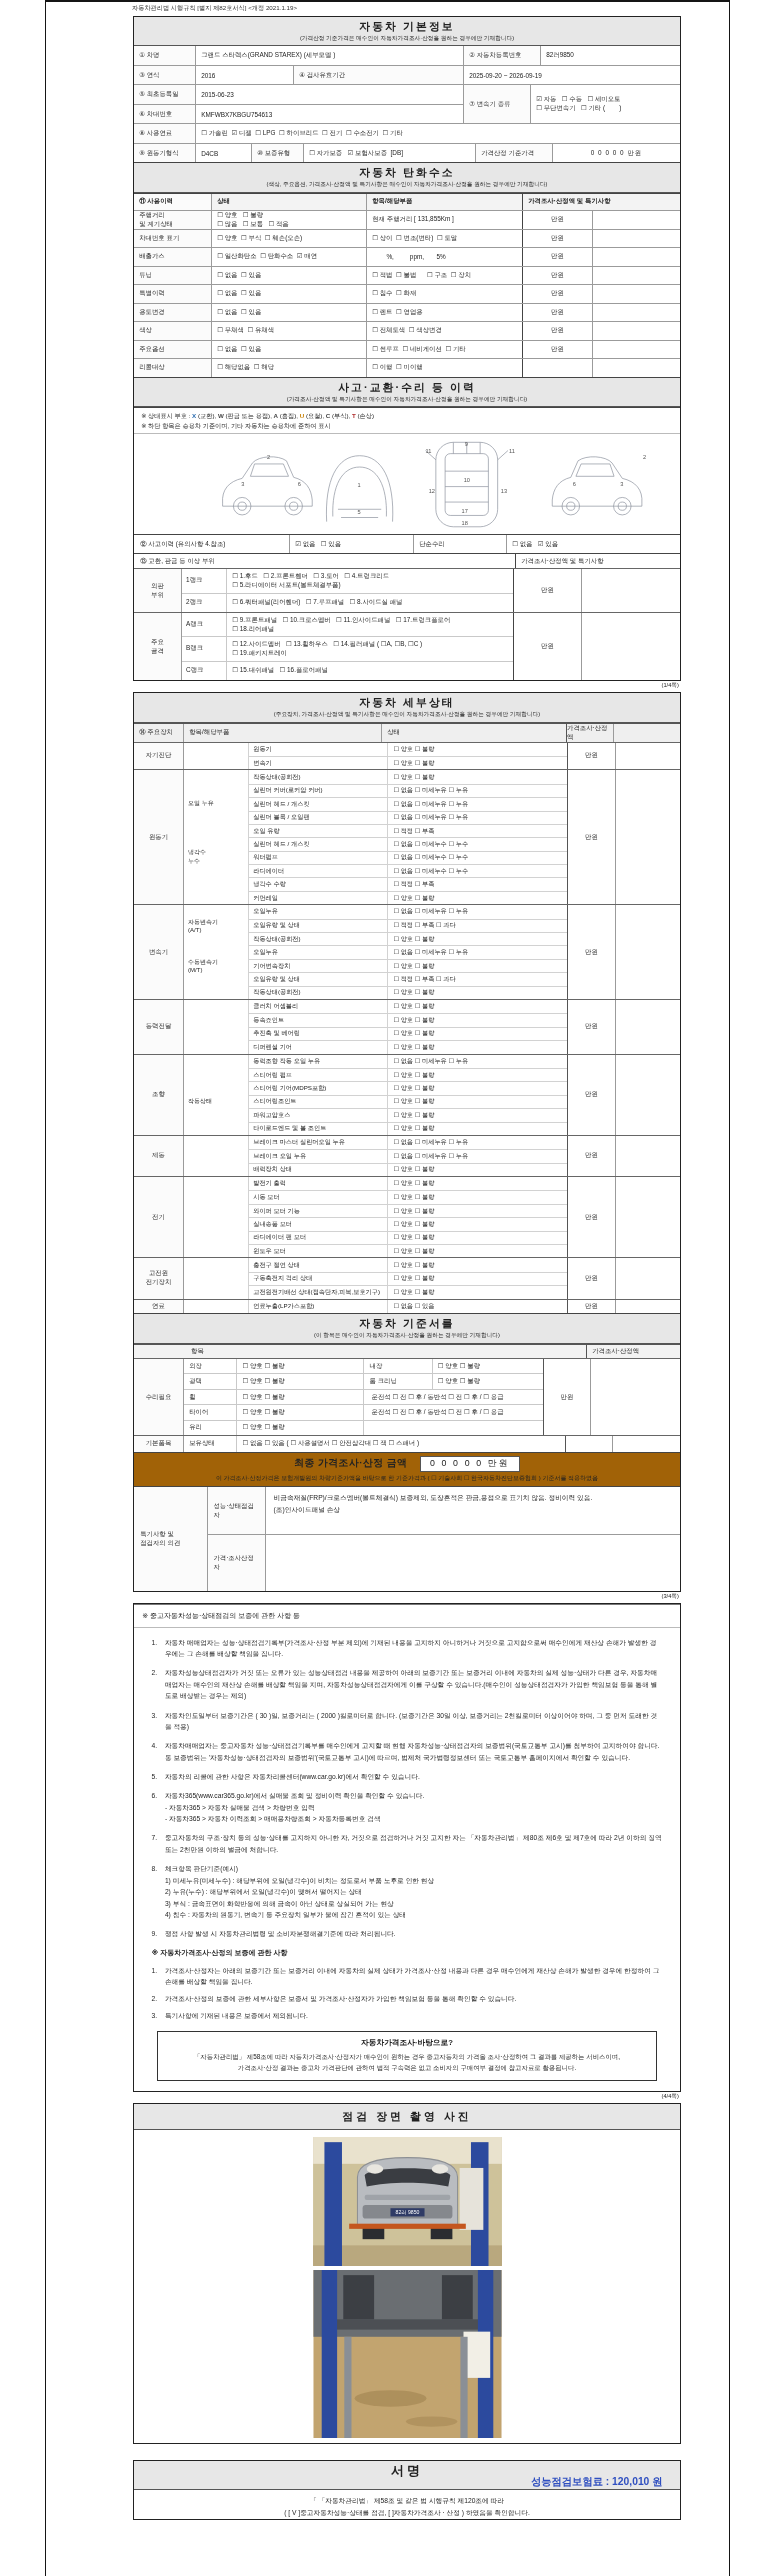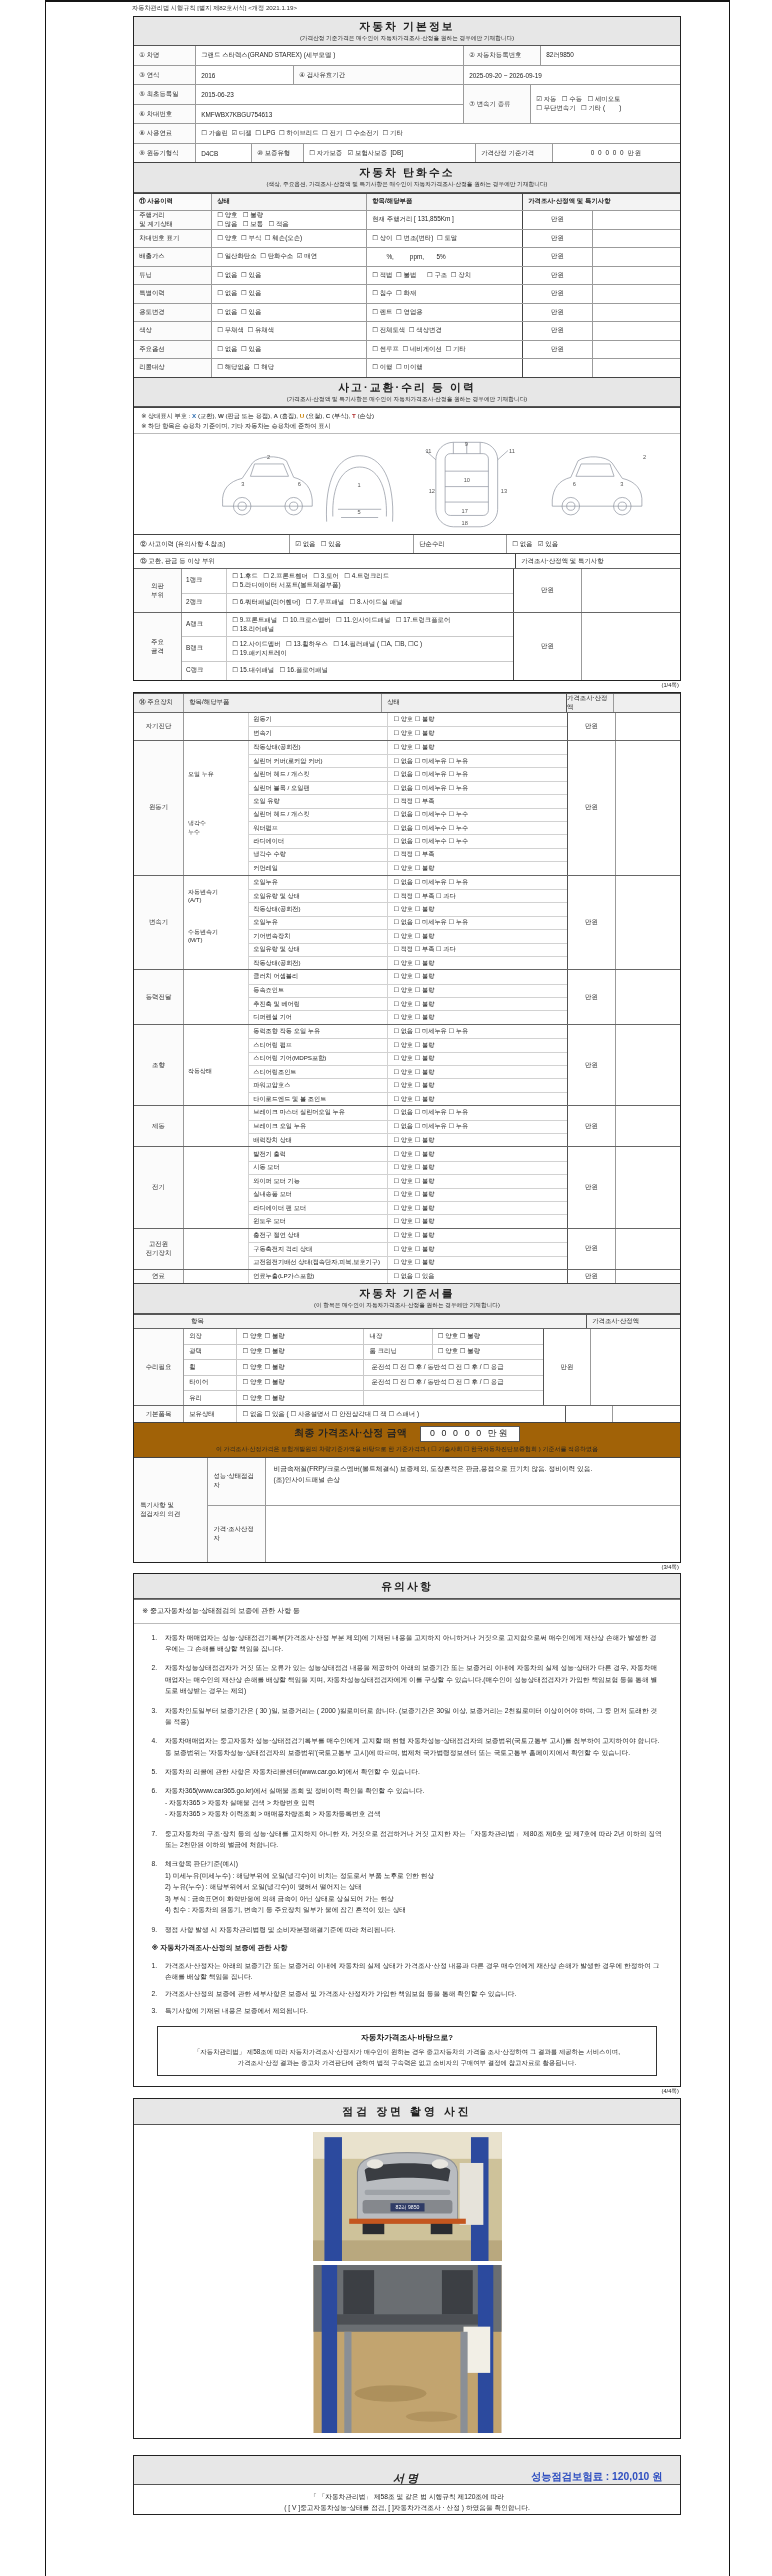--- a/index.html
+++ b/index.html
@@ -109,21 +109,21 @@
   .n-num{width:13.4px;flex:none;}
   .n-txt{flex:1;white-space:pre-line;}
   .n-sec2{font-size:7px;margin:3.1px 0 7.2px 0;font-weight:bold;}
   .infobox{border:0.8px solid #333;margin:9.3px 5.2px 3.1px 5.2px;padding:6.2px 8.2px;text-align:center;}
   .ib-title{font-size:7.7px;font-weight:bold;margin-bottom:4.1px;}
   .ib-line{font-size:6.4px;line-height:1.7;}
   
   .photo{display:block;margin:0 auto;}
   
   .signband{position:relative;background:#e7e7e7;border-bottom:0.5px solid #555;height:28px;}
-  .sign-title{text-align:center;font-size:11px;font-weight:bold;padding-top:15px;letter-spacing:3.1px;font-style:italic;}
+  .sign-title{text-align:center;font-size:13px;font-weight:bold;padding-top:1px;letter-spacing:3.1px;}
   .sign-fee{position:absolute;right:17.5px;top:13.4px;font-size:10.3px;font-weight:bold;color:#2f4fc0;}
   .sign-lines{text-align:center;padding-top:5.2px;font-size:6.7px;line-height:1.75;}
   .lg-wrap{display:inline;}
 </style>
 </head>
 <body>
 
 <div class="frame">
 
   <div class="regtext">자동차관리법 시행규칙 [별지 제82호서식] &lt;개정 2021.1.19&gt;</div>
@@ -391,20 +391,24 @@
               </div>
           </div>
           <div class="rg-price">만원</div>
           <div class="rg-extra"></div>
         </div>
       </div>
   </div>
   <div class="marker">(1/4쪽)</div>
 
   <div class="box" style="margin-top:1px;">
+    <div class="band" style="border-top:none;">
+      <div class="band-title">자동차 세부상태</div>
+      <div class="band-note">(주요장치, 가격조사·산정액 및 특기사항은 매수인이 자동차가격조사·산정을 원하는 경우에만 기재합니다)</div>
+    </div>
     <div class="d-hdr">
       <div class="dh1 cell">⑭ 주요장치</div>
       <div class="dh2 cell">항목/해당부품</div>
       <div class="dh3 cell">상태</div>
       <div class="dh4 cell">가격조사·산정액</div>
       <div class="dh5 cell"></div>
     </div>
     <div>
 
         <div class="dgroup">
@@ -825,23 +829,20 @@
           <div class="op-lbl">가격·조사산정
 자</div>
           <div class="op-txt"></div>
         </div>
       </div>
     </div>
   </div>
   <div class="marker">(3/4쪽)</div>
 
   <div class="box" style="margin-top:1px;">
-    <div class="band" style="border-top:none;padding:5.2px 0 4.6px 0;">
-      <div class="band-title">유의사항</div>
-    </div>
     <div class="n-sec">※ 중고자동차성능·상태점검의 보증에 관한 사항 등</div>
     <div class="n-body">
       <div>
 
           <div class="n-item">
             <div class="n-num">1.</div>
             <div class="n-txt">자동차 매매업자는 성능·상태점검기록부(가격조사·산정 부분 제외)에 기재된 내용을 고지하지 아니하거나 거짓으로 고지함으로써 매수인에게 재산상 손해가 발생한 경우에는 그 손해를 배상할 책임을 집니다.</div>
           </div>
 
           <div class="n-item">

